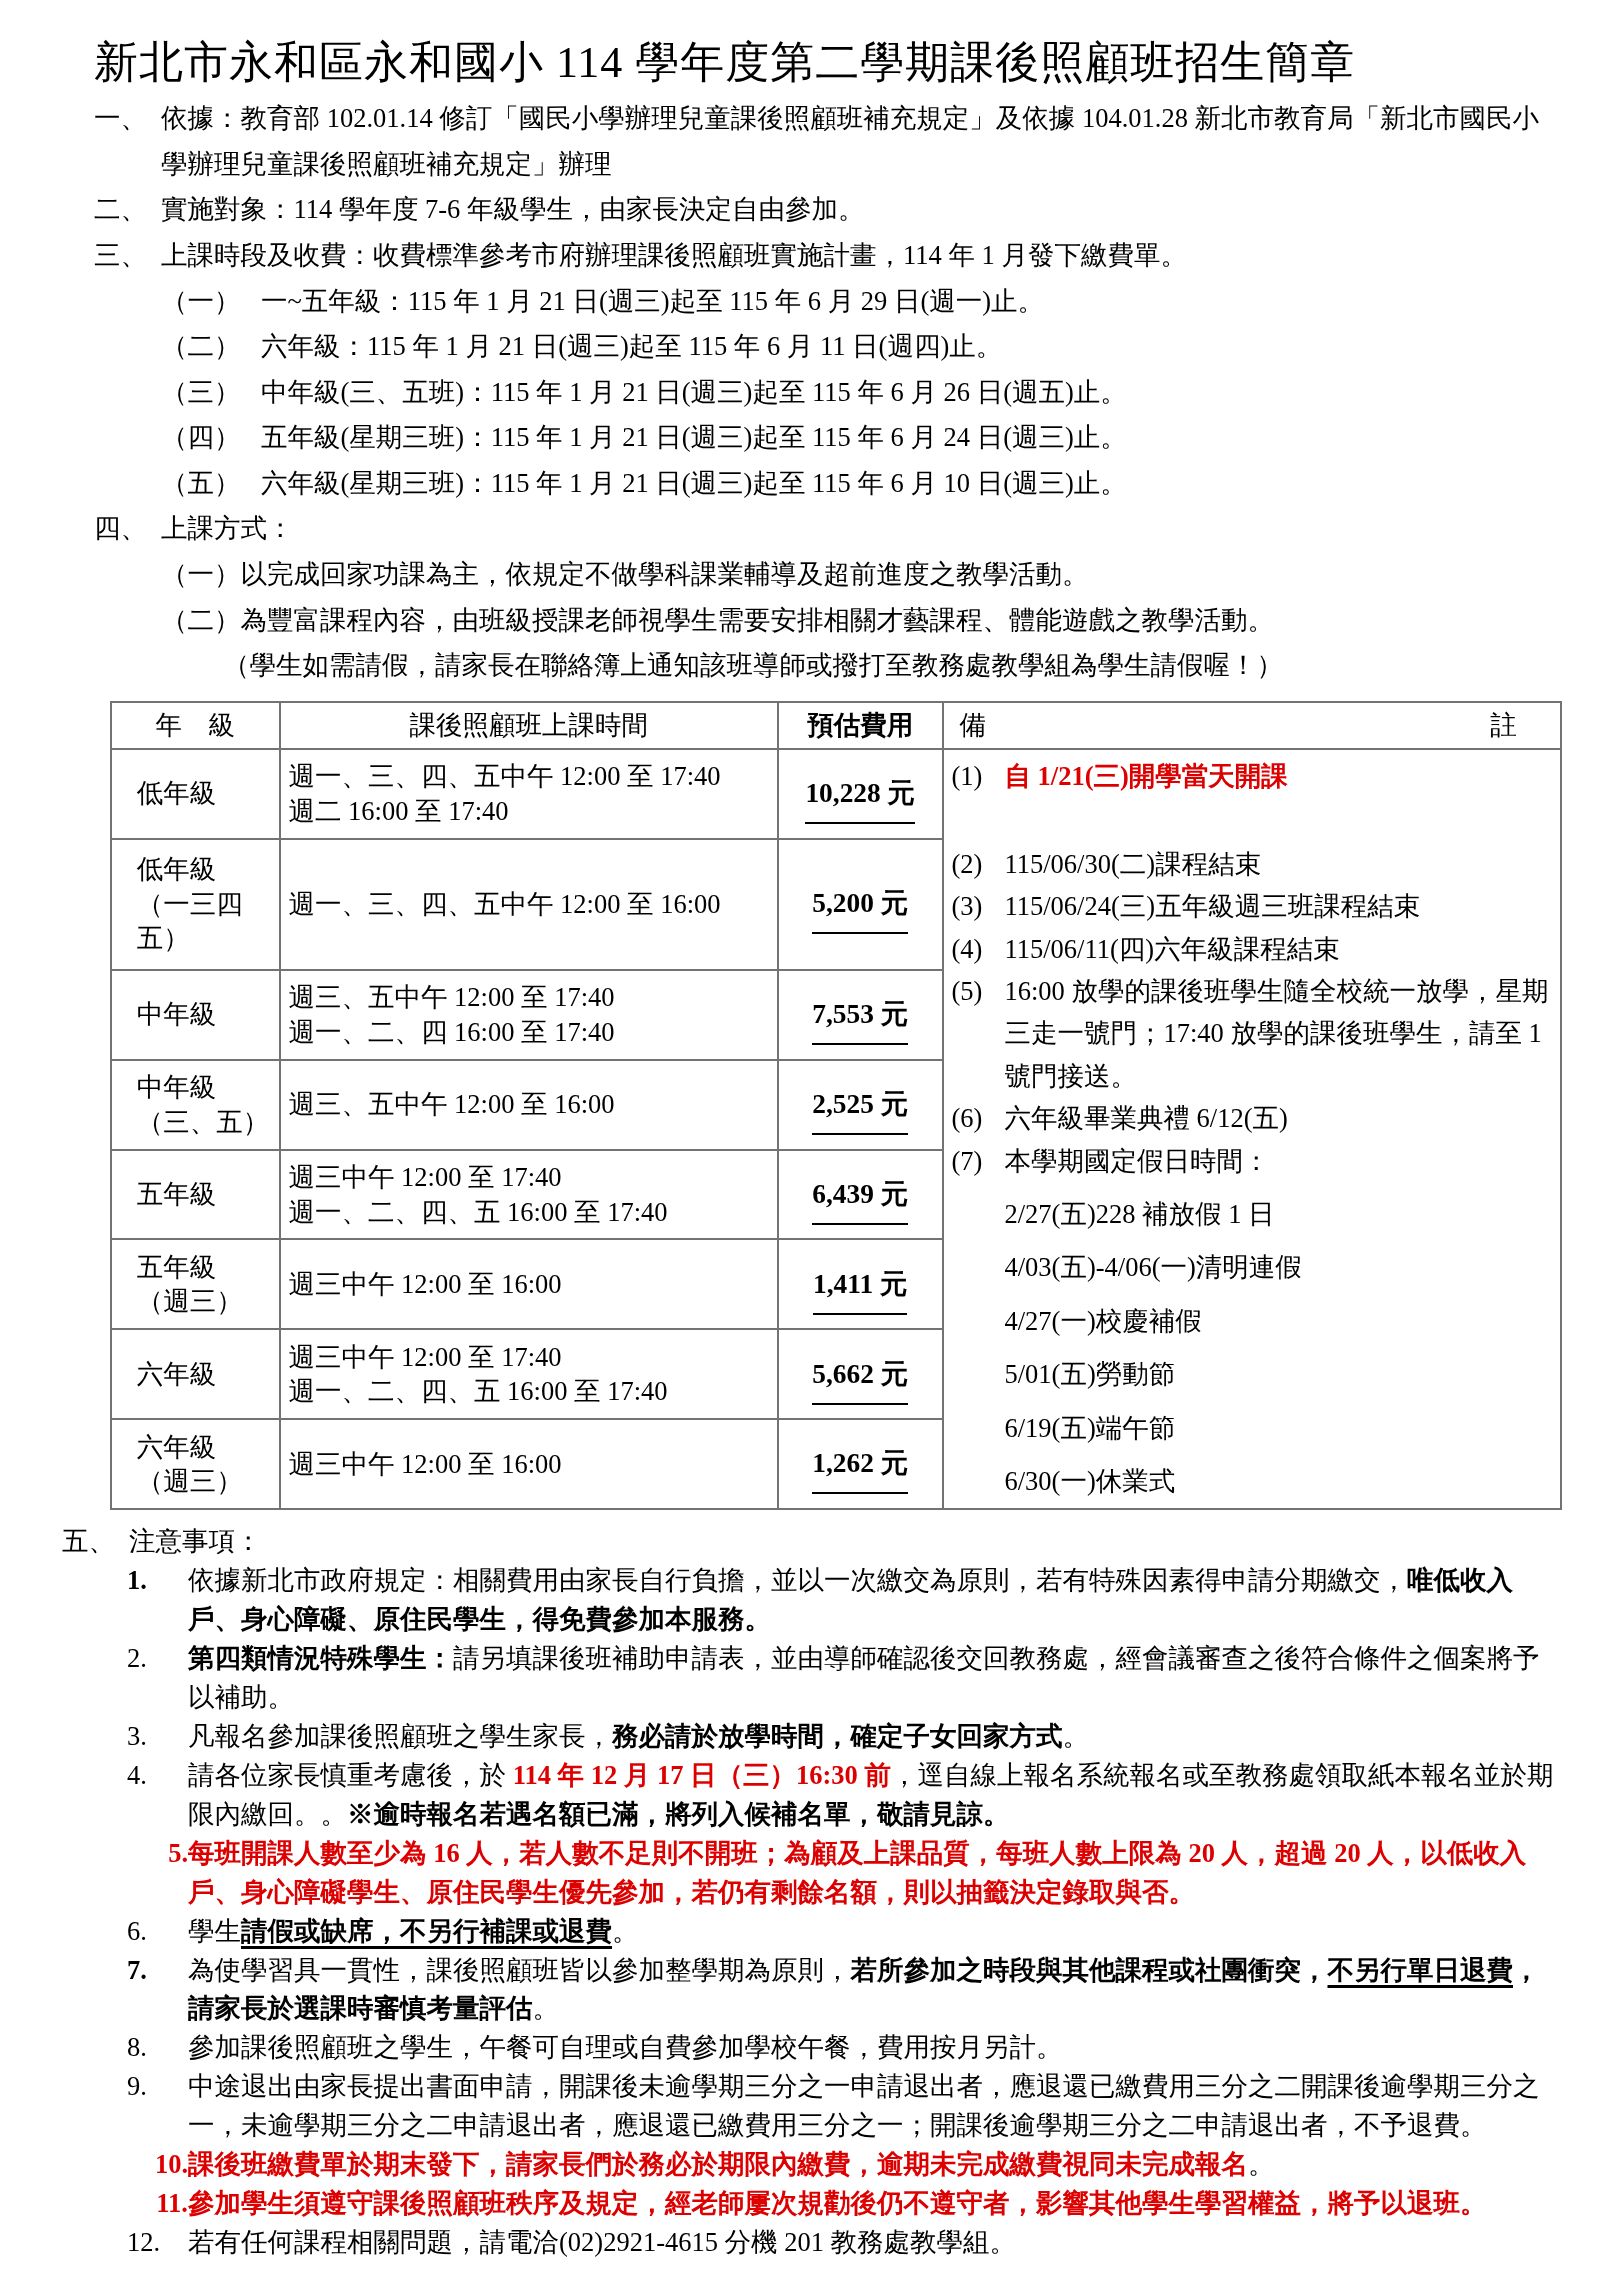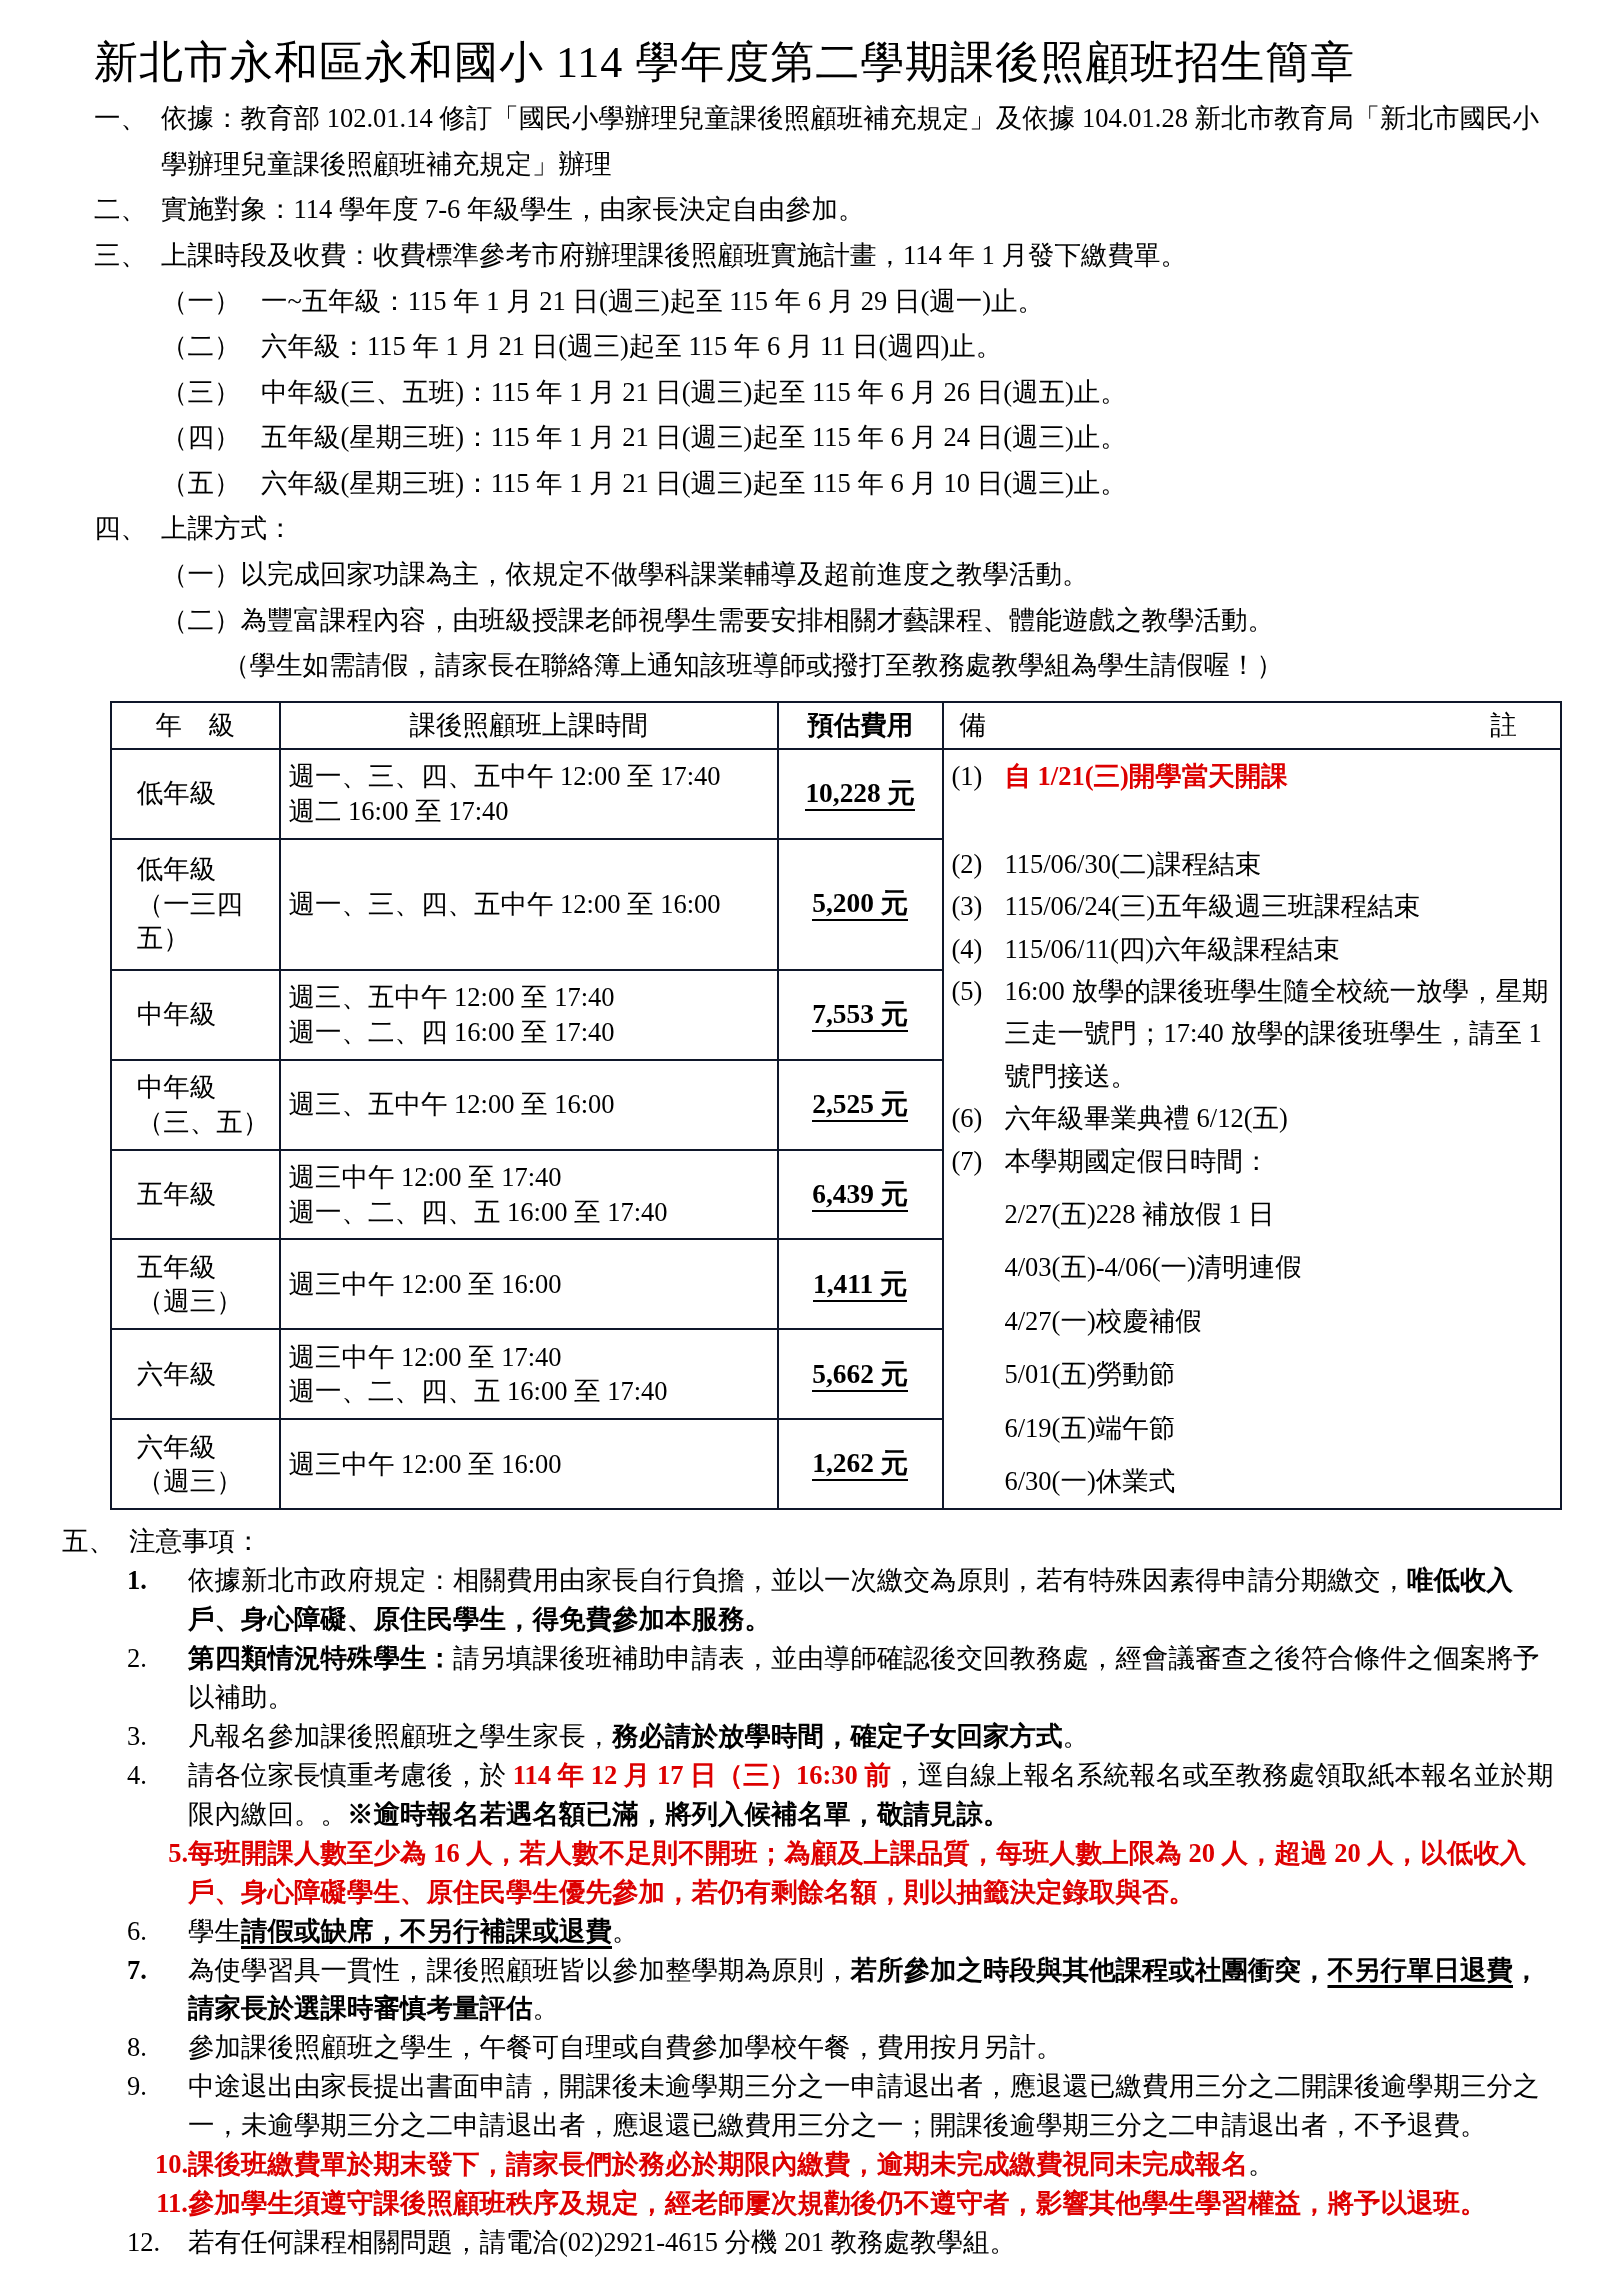--- a/index.html
+++ b/index.html
@@ -36,39 +36,39 @@
   .fee-table{
     border-collapse:collapse;
     table-layout:fixed;
     width:1450px;
     margin:11.8px 0 0 15.7px;
     border:2.9px solid #000;
     font-size:26.5px;
     line-height:1.3;
   }
   .fee-table th,.fee-table td{
-    border:2px solid #0f172a;
+    border:2px solid #737373;
     padding:2px 7.8px;
     vertical-align:middle;
     font-weight:400;
   }
   .fee-table thead tr{height:47px;}
   .fee-table tbody tr{height:73px;}
   col.c-grade{width:169px;}
   col.c-time{width:498px;}
   col.c-fee{width:165px;}
   col.c-note{width:618px;}
   th.h-grade,th.h-time{text-align:center;}
   th.h-fee{font-weight:bold;}
   th.h-note{padding:0;}
   .note-head{display:flex;justify-content:space-between;padding:0 43px 0 15.7px;}
   td.grade,td.time{white-space:pre-line;text-align:left;}
   td.grade{padding-left:25px;}
   td.fee{text-align:center;}
-  .fee-val{font-weight:bold;border-bottom:2.9px solid #000;padding-bottom:1px;font-size:27.4px;}
+  .fee-val{font-weight:bold;border-bottom:2.9px solid #000;padding-bottom:14px;font-size:27.4px;}
   td.remark{vertical-align:top;padding:5.9px 5.9px 5.9px 7.8px;line-height:1.6;}
   .rline{display:flex;}
   .rline .rnum{flex:0 0 53px;}
   .rline .rtxt{flex:1;}
   .rline.gap{margin-bottom:45px;}
   .rline.ind{padding-left:53px;margin-top:11px;}
 
   
   .notes{margin-top:11.8px;line-height:1.47;}
   .notes-head{display:flex;margin-left:-32px;}

